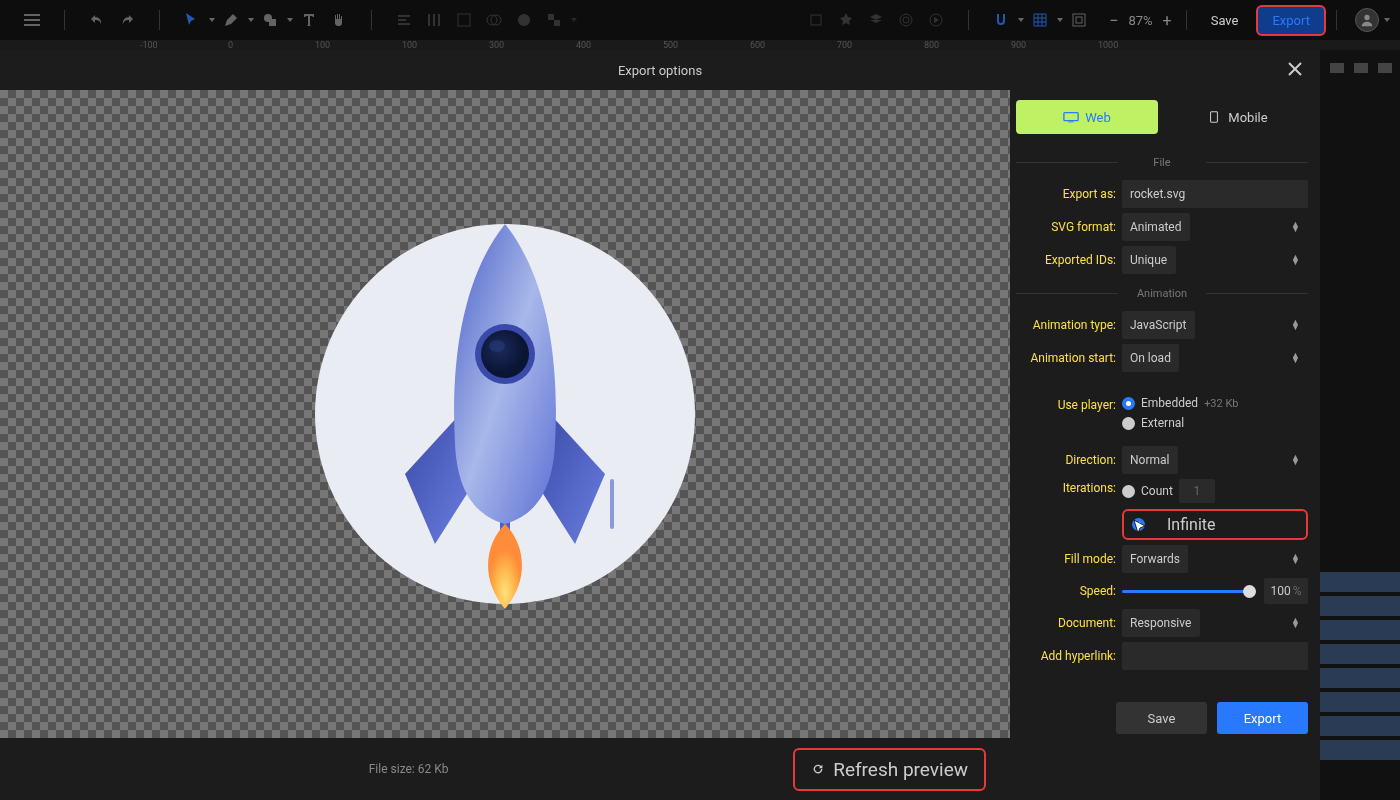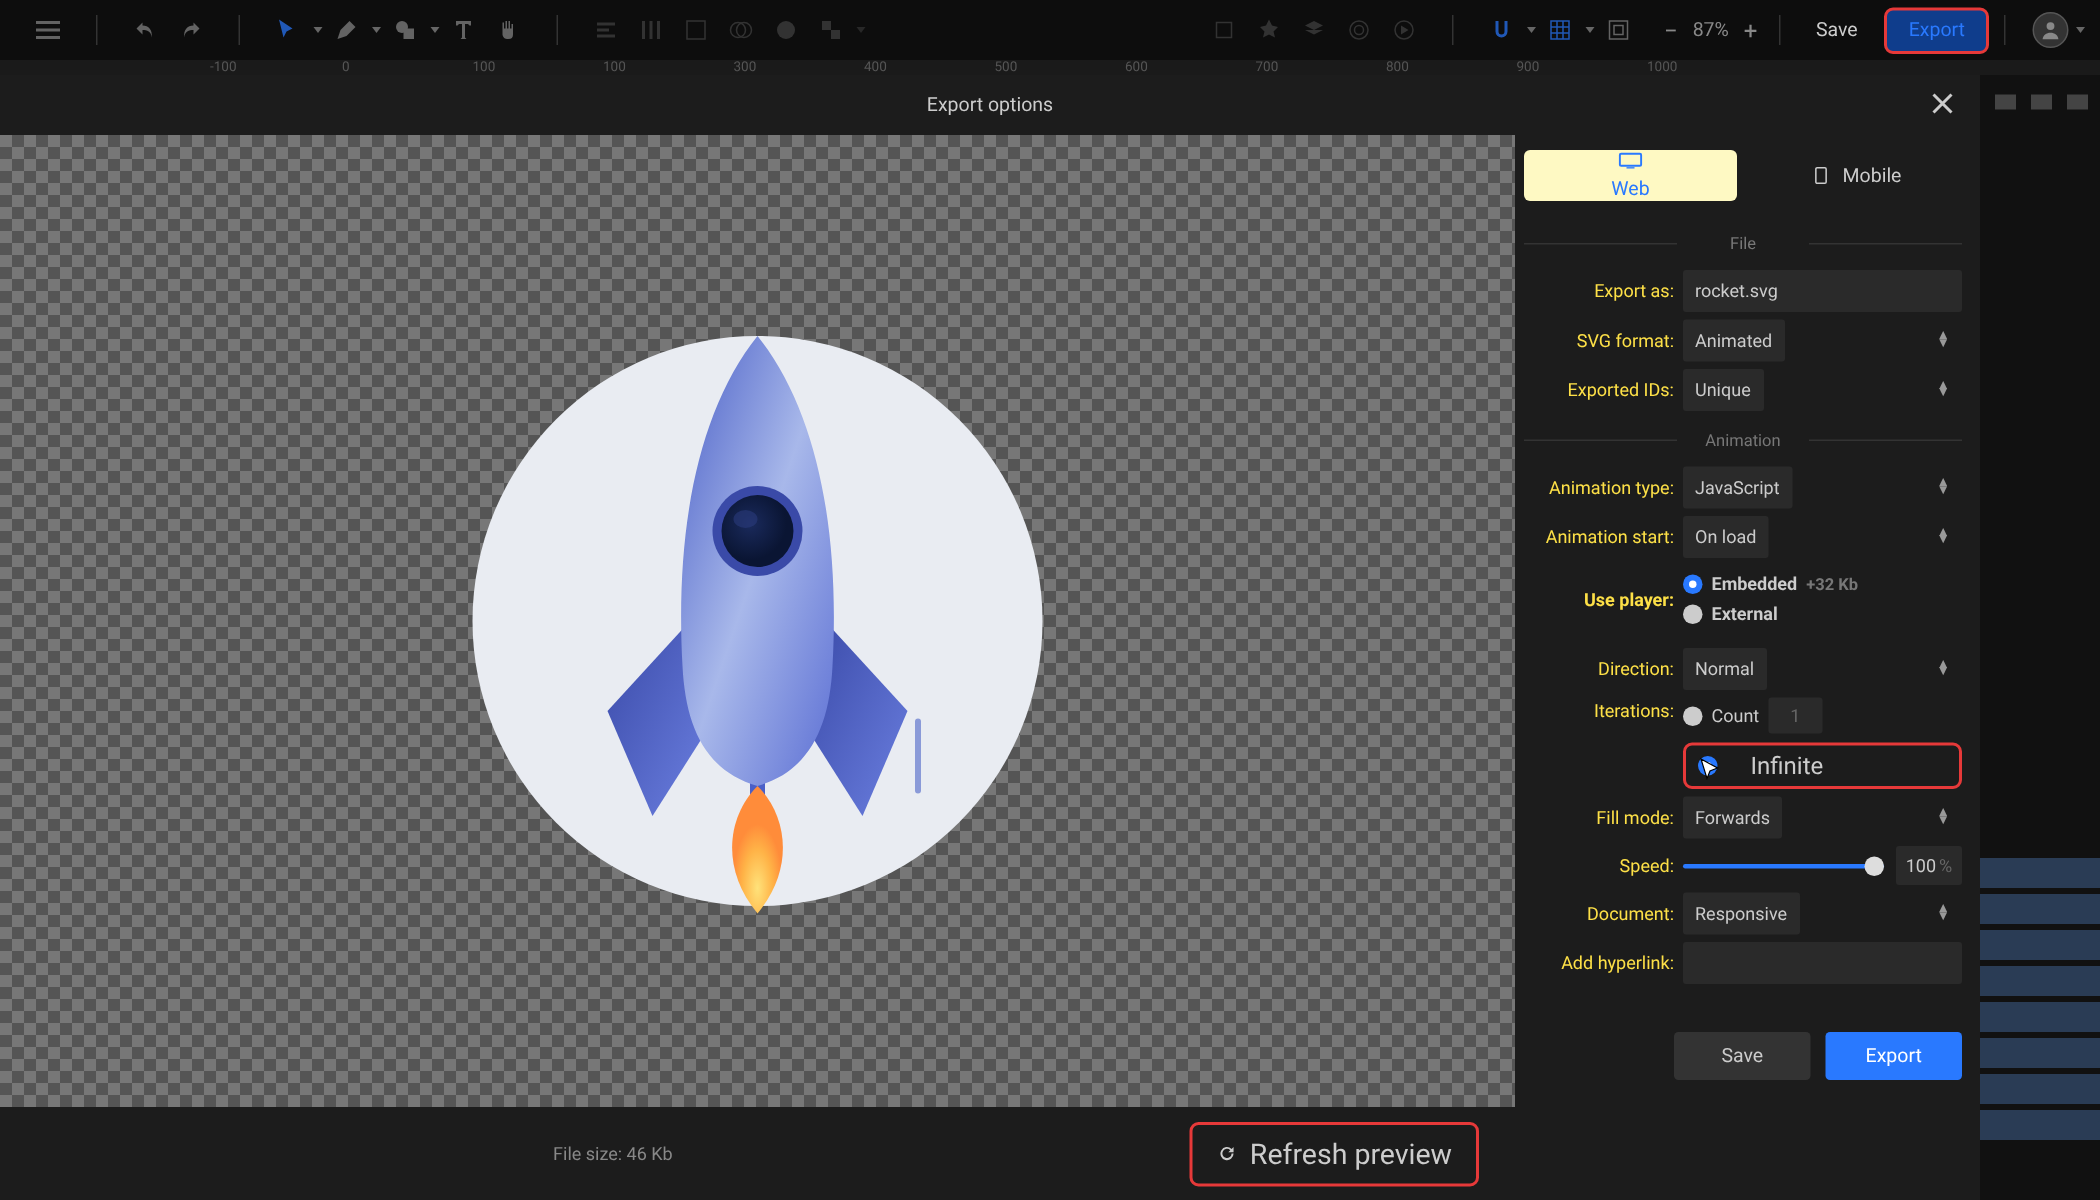--- a/index.html
+++ b/index.html
@@ -44,21 +44,21 @@
 .filesize { flex:1; text-align:center; }
 .refresh-btn { border:2px solid #e63939; border-radius:6px; padding:8px 16px; display:flex; align-items:center; gap:8px; color:#ccc; cursor:pointer; font-size:19px; }
 .refresh-btn svg { width:14px; height:14px; fill:#ccc; }
 
 
 .sidebar { width:310px; background:#1c1c1c; padding:10px 12px 10px 6px; overflow-y:auto; position:relative; }
 .sidebar::-webkit-scrollbar { width:8px; }
 .sidebar::-webkit-scrollbar-thumb { background:#555; border-radius:4px; }
 .tabs { display:flex; gap:8px; margin-bottom:14px; }
 .tab { flex:1; height:34px; display:flex; align-items:center; justify-content:center; gap:6px; font-size:13px; border-radius:4px; cursor:pointer; }
-.tab.active { background:#fef9c3; color:#2979ff;flex-direction:column; }
+.tab.active { background:#bef264; color:#2979ff; }
 .tab.inactive { color:#ccc; }
 .tab svg { width:16px; height:12px; fill:currentColor; }
 .section-label { font-size:11px; color:#777; text-align:center; padding:8px 0 6px; position:relative; }
 .section-label::before,.section-label::after { content:""; position:absolute; top:14px; width:35%; height:1px; background:#333; }
 .section-label::before { left:0; } .section-label::after { right:0; }
 .form-row { display:flex; align-items:center; margin:5px 0; gap:6px; }
 .form-row label { flex:0 0 100px; text-align:right; font-size:12px; color:#fde047; }
 .form-input,.form-select { flex:1; background:#2a2a2a; border:none; color:#ccc; font-size:12px; height:28px; padding:0 8px; border-radius:2px; }
 .form-select { appearance:none; position:relative; }
 .select-wrap { flex:1; position:relative; }
@@ -337,21 +337,21 @@
             <circle cx="130" cy="140" r="24" fill="url(#window)"></circle>
             <ellipse cx="122" cy="132" rx="8" ry="6" fill="#2a3a7c" opacity="0.6"></ellipse>
 
             <path d="M130 310 C110 330 105 365 130 395 C155 365 150 330 130 310 Z" fill="url(#flame)"></path>
 
             <rect x="235" y="265" width="4" height="50" rx="2" fill="#8a9ad8"></rect>
           </svg>
         </div>
       </div>
       <div class="preview-footer">
-        <span class="filesize">File size: 46 Kb</span>
+        <span class="filesize">File size: 62 Kb</span>
         <div class="refresh-btn">
           <svg viewBox="0 0 16 16">
               <path d="M13 8a5 5 0 11-1.5-3.5L13 3v4H9l1.5-1.5A3.5 3.5 0 1011.5 8H13z"></path>
             </svg>
           <span>Refresh preview</span>
         </div>
       </div>
     </div>
 
     <div class="sidebar">
@@ -387,21 +387,21 @@
 
       <div class="section-label">Animation</div>
       <div class="form-row">
         <label>Animation type:</label>
         <div class="select-wrap"><select class="form-select"><option>JavaScript</option></select><span class="chev">▲<br>▼</span></div>
       </div>
       <div class="form-row">
         <label>Animation start:</label>
         <div class="select-wrap"><select class="form-select"><option>On load</option></select><span class="chev">▲<br>▼</span></div>
       </div>
-      <div class="form-row" style="align-items:center; margin-top:10px;font-weight:bold;">
+      <div class="form-row" style="align-items:flex-start; margin-top:24px;">
         <label style="padding-top:2px;">Use player:</label>
         <div class="radio-col">
           <div class="radio-row">
             <span class="radio-dot checked"></span>
             <span>Embedded</span>
             <span class="badge">+32 Kb</span>
           </div>
           <div class="radio-row">
             <span class="radio-dot"></span>
             <span>External</span>

